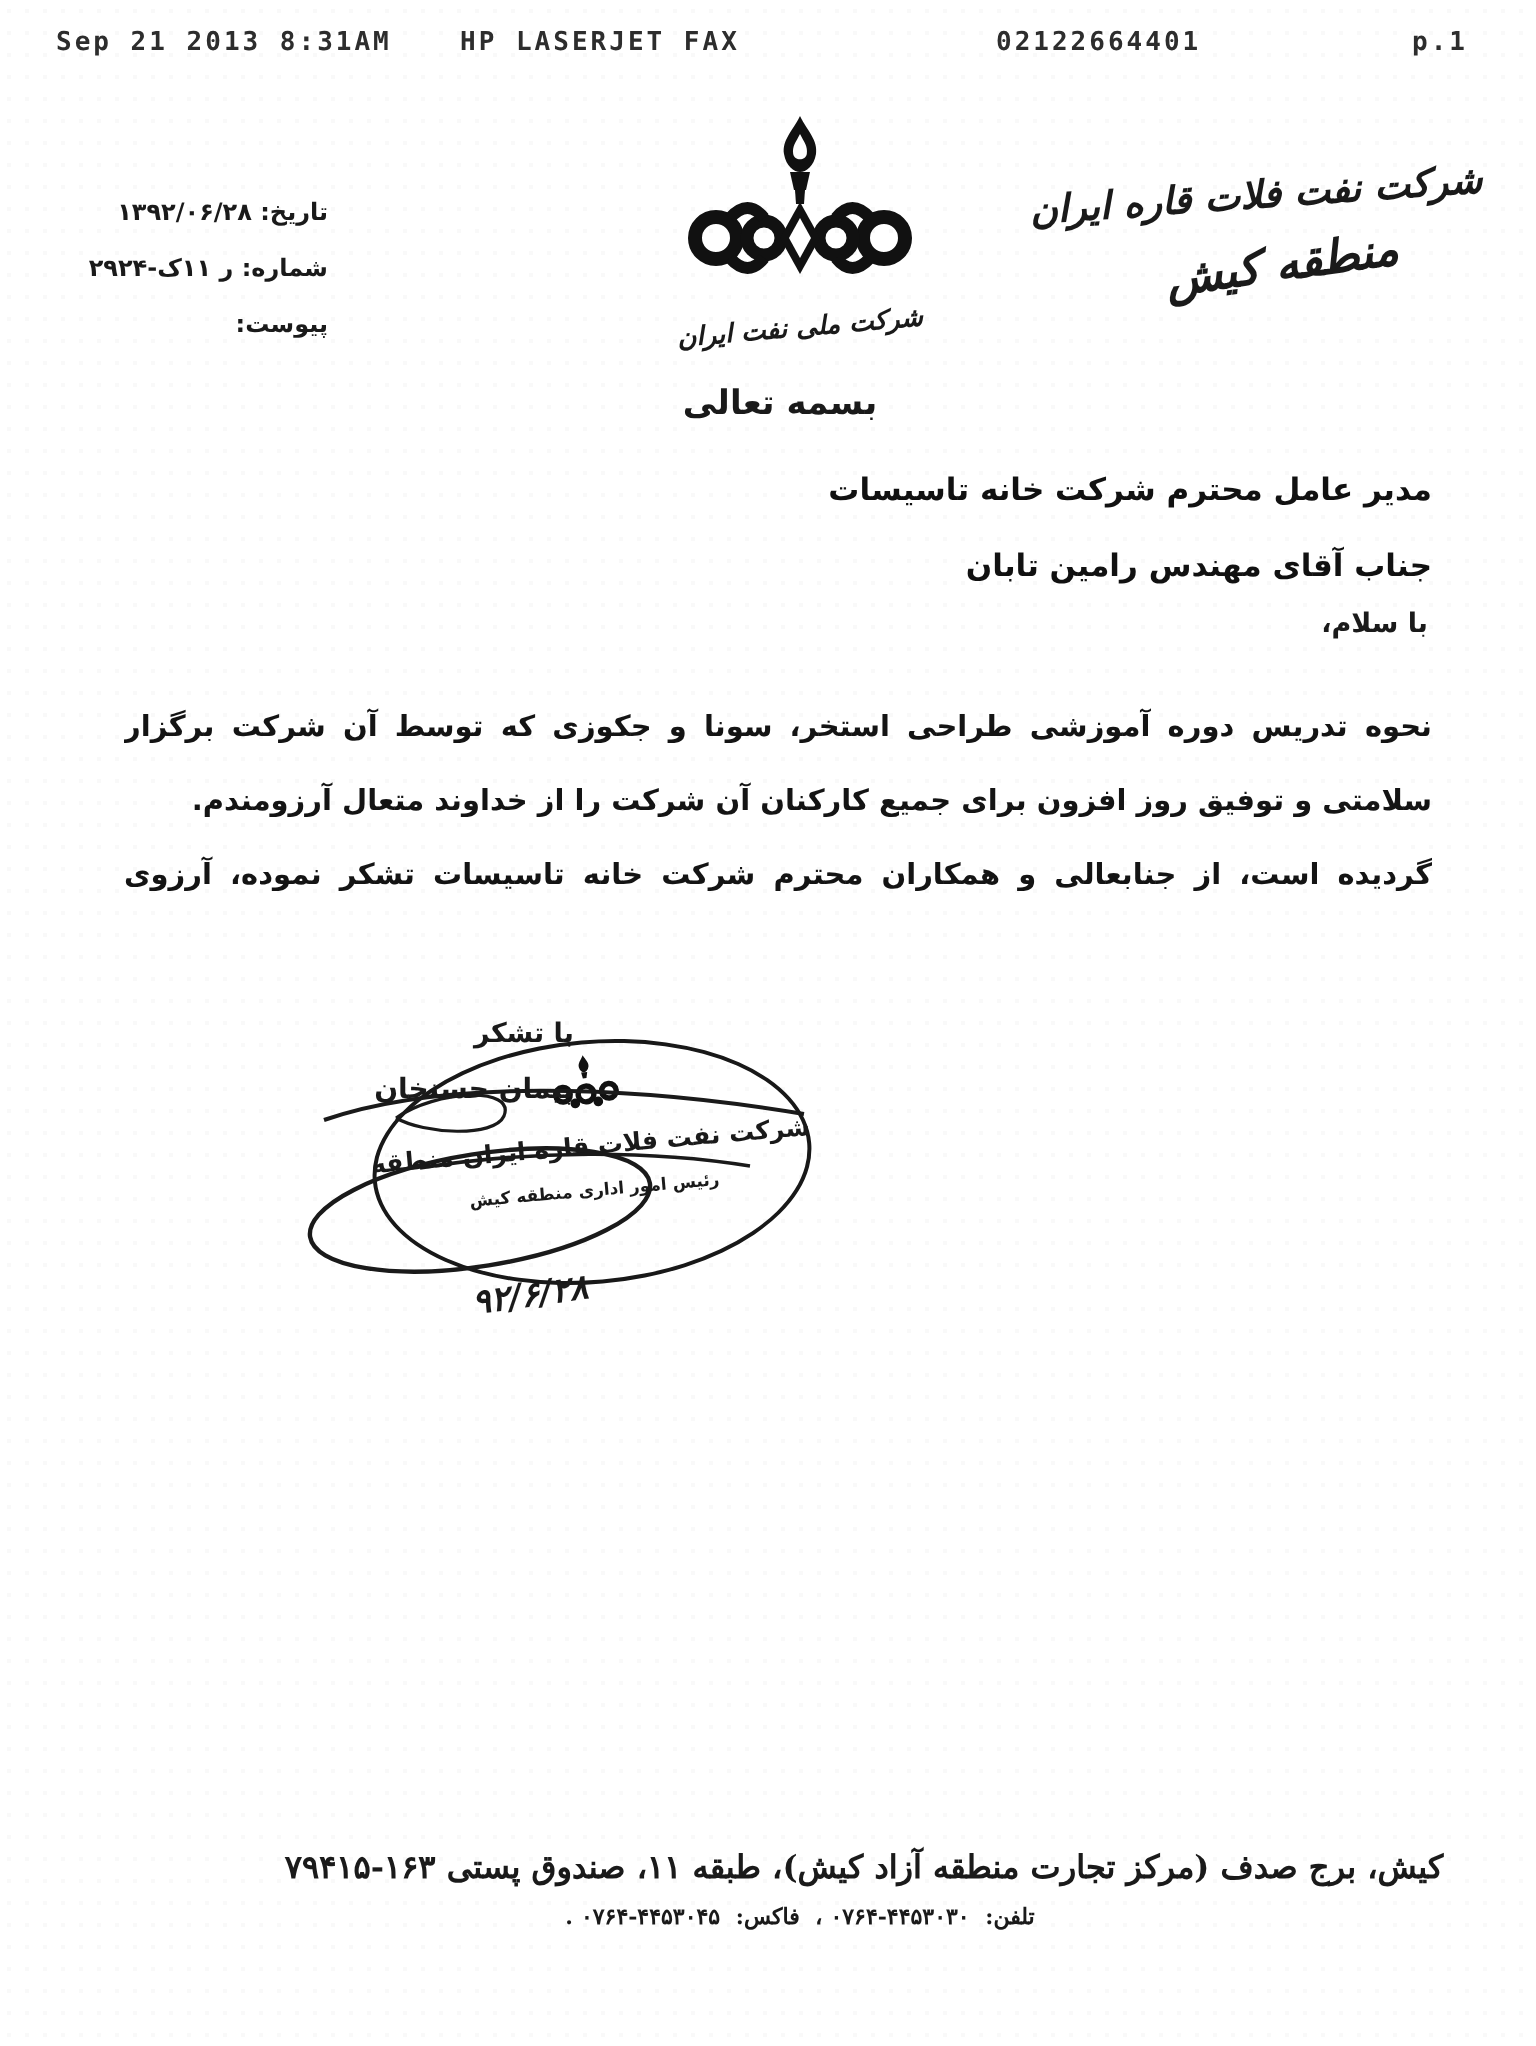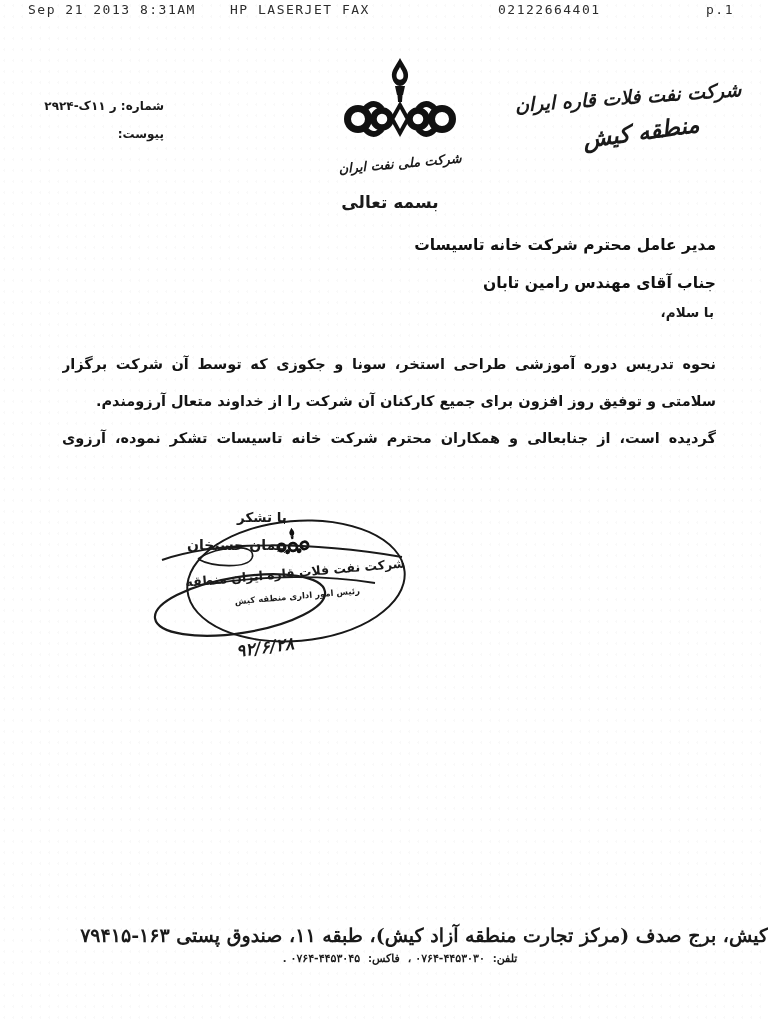--- a/index.html
+++ b/index.html
@@ -3,22 +3,22 @@
 <meta charset="utf-8">
 <style>
   html,body{margin:0;padding:0;}
   .page{
     position:relative;width:768px;height:1023px;background:#ffffff;
     font-family:"DejaVu Sans",sans-serif;color:#1a1a1a;overflow:hidden;
     background-image:radial-gradient(rgba(0,0,0,0.025) 1px, transparent 1px);
     background-size:9px 11px;
   }
   
-  .fh{position:absolute;top:2px;font-family:"DejaVu Sans Mono",monospace;
-      font-size:13px;font-weight:400;letter-spacing:1.5px;color:#2d2d2d;white-space:nowrap;}
+  .fh{position:absolute;top:14px;font-family:"DejaVu Sans Mono",monospace;
+      font-size:13px;font-weight:700;letter-spacing:1.5px;color:#2d2d2d;white-space:nowrap;}
   .fh-datetime{left:28px;}
   .fh-device{left:230px;}
   .fh-number{left:498px;}
   .fh-page{left:706px;}
   
   .meta{position:absolute;top:96px;right:604px;direction:rtl;text-align:right;
         font-size:12px;font-weight:700;white-space:nowrap;}
   .meta-row{height:28px;line-height:20px;}
   .meta .num{display:inline-block;}
   
@@ -55,39 +55,43 @@
   .stamp-logo{position:absolute;top:7px;left:50%;transform:translateX(-50%);}
   .stamp-l1{position:absolute;top:45px;left:0;width:100%;text-align:center;direction:rtl;
             font-weight:800;font-size:12.5px;white-space:nowrap;overflow:hidden;}
   .stamp-l2{position:absolute;top:71px;left:0;width:100%;text-align:center;direction:rtl;
             font-weight:700;font-size:8.5px;white-space:nowrap;}
   .scribble{position:absolute;left:140px;top:512px;z-index:3;}
   .hand-date{position:absolute;left:236px;top:637px;direction:rtl;font-family:"DejaVu Serif",serif;
              font-style:italic;font-weight:600;font-size:17px;transform:rotate(-8deg);
              letter-spacing:3px;z-index:2;}
   
-  .footer-address{position:absolute;left:96px;top:924px;width:672px;text-align:right;direction:rtl;
-                  font-family:"DejaVu Serif",serif;font-size:19px;font-weight:600;white-space:nowrap;}
+  .footer-address{position:absolute;left:96px;top:924px;width:672px;text-align:center;direction:rtl;
+                  font-family:"DejaVu Serif",serif;font-size:16px;font-weight:600;white-space:nowrap;}
   .footer-phone{position:absolute;left:48px;top:952px;width:704px;text-align:center;direction:rtl;
                 font-family:"DejaVu Serif",serif;font-size:11px;font-weight:600;white-space:nowrap;}
   .footer-phone span{margin:0 2px;}
 </style>
 </head>
 <body>
 
 <div class="page">
 
   <div>
     <span class="fh fh-datetime">Sep 21 2013 8:31AM</span>
     <span class="fh fh-device">HP LASERJET FAX</span>
     <span class="fh fh-number">02122664401</span>
     <span class="fh fh-page">p.1</span>
   </div>
 
   <div class="meta">
+    <div class="meta-row">
+      <span>تاریخ:</span>
+      <span class="num" dir="ltr">۱۳۹۲/۰۶/۲۸</span>
+    </div>
     <div class="meta-row">
       <span>شماره:</span>
       <span>ر ۱۱ک-۲۹۲۴</span>
     </div>
     <div class="meta-row">
       <span>پیوست:</span>
     </div>
   </div>
 
   <div class="logo">

